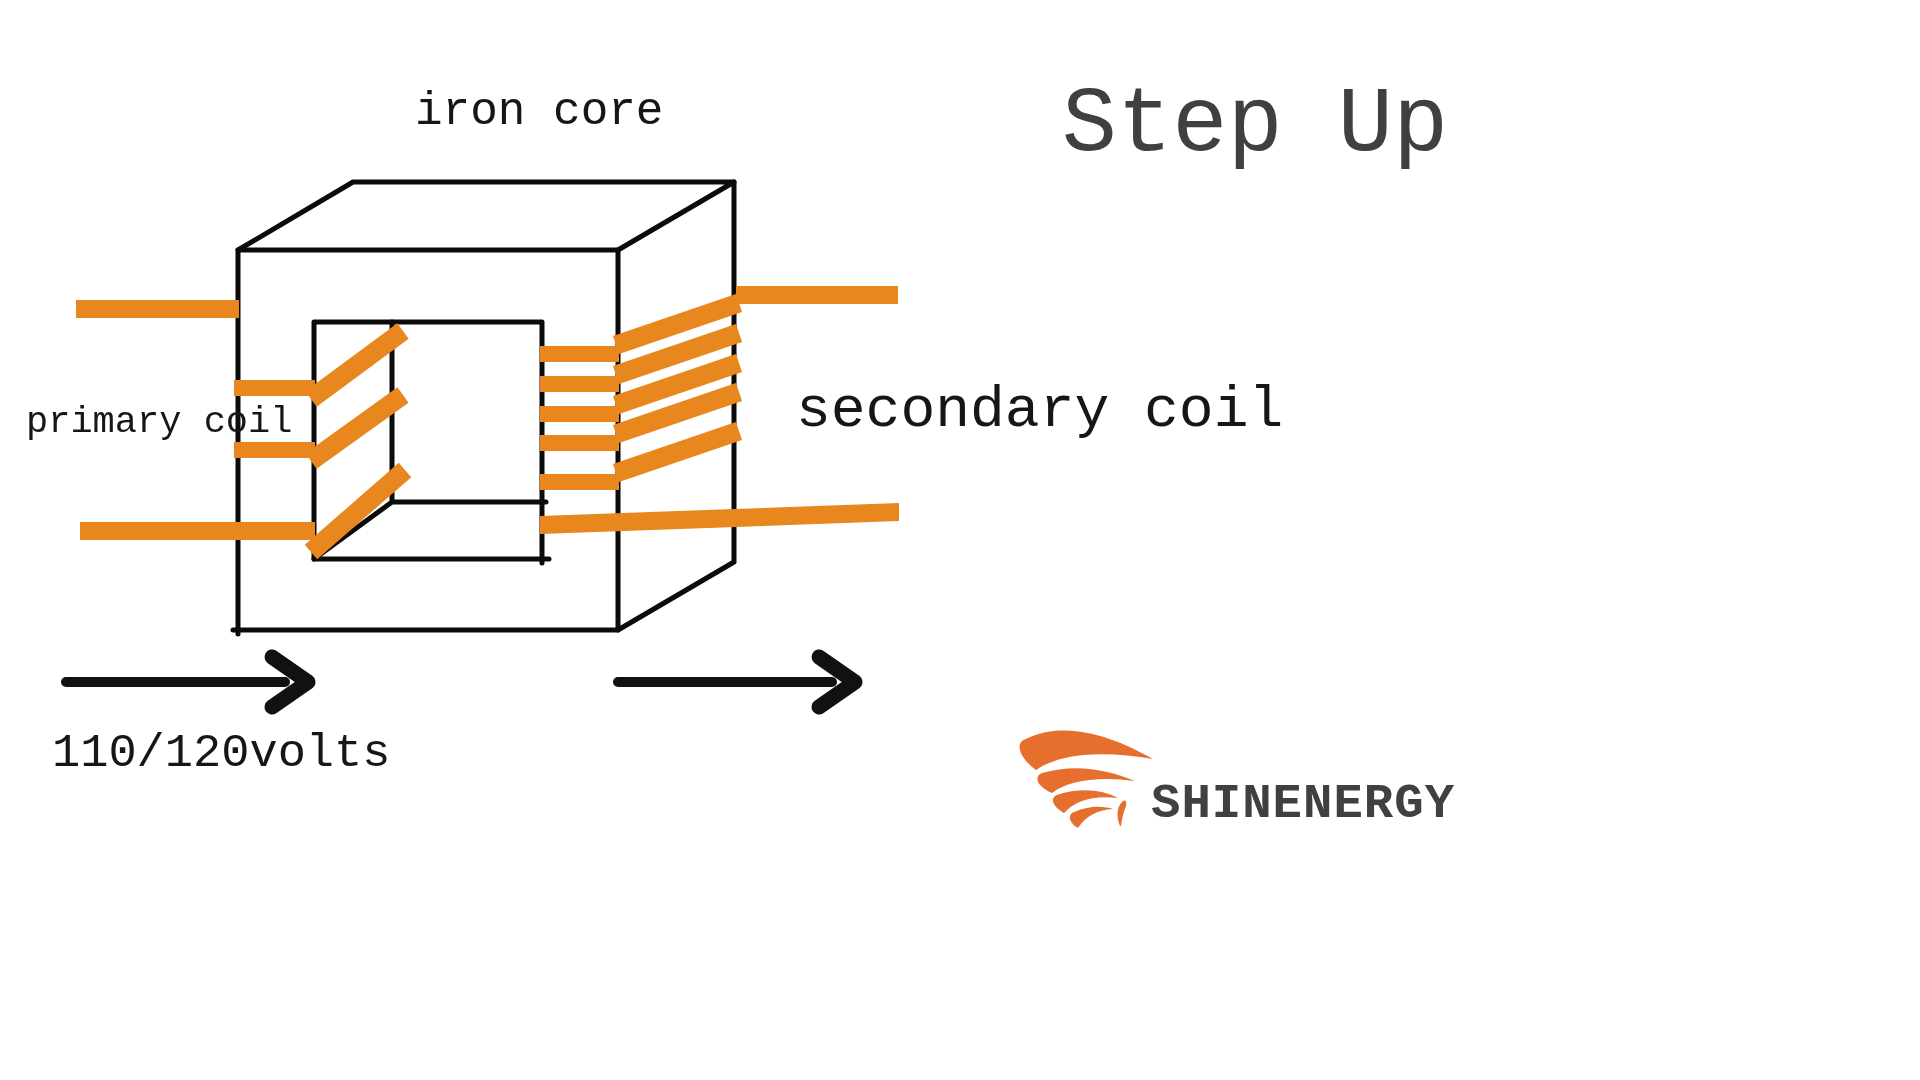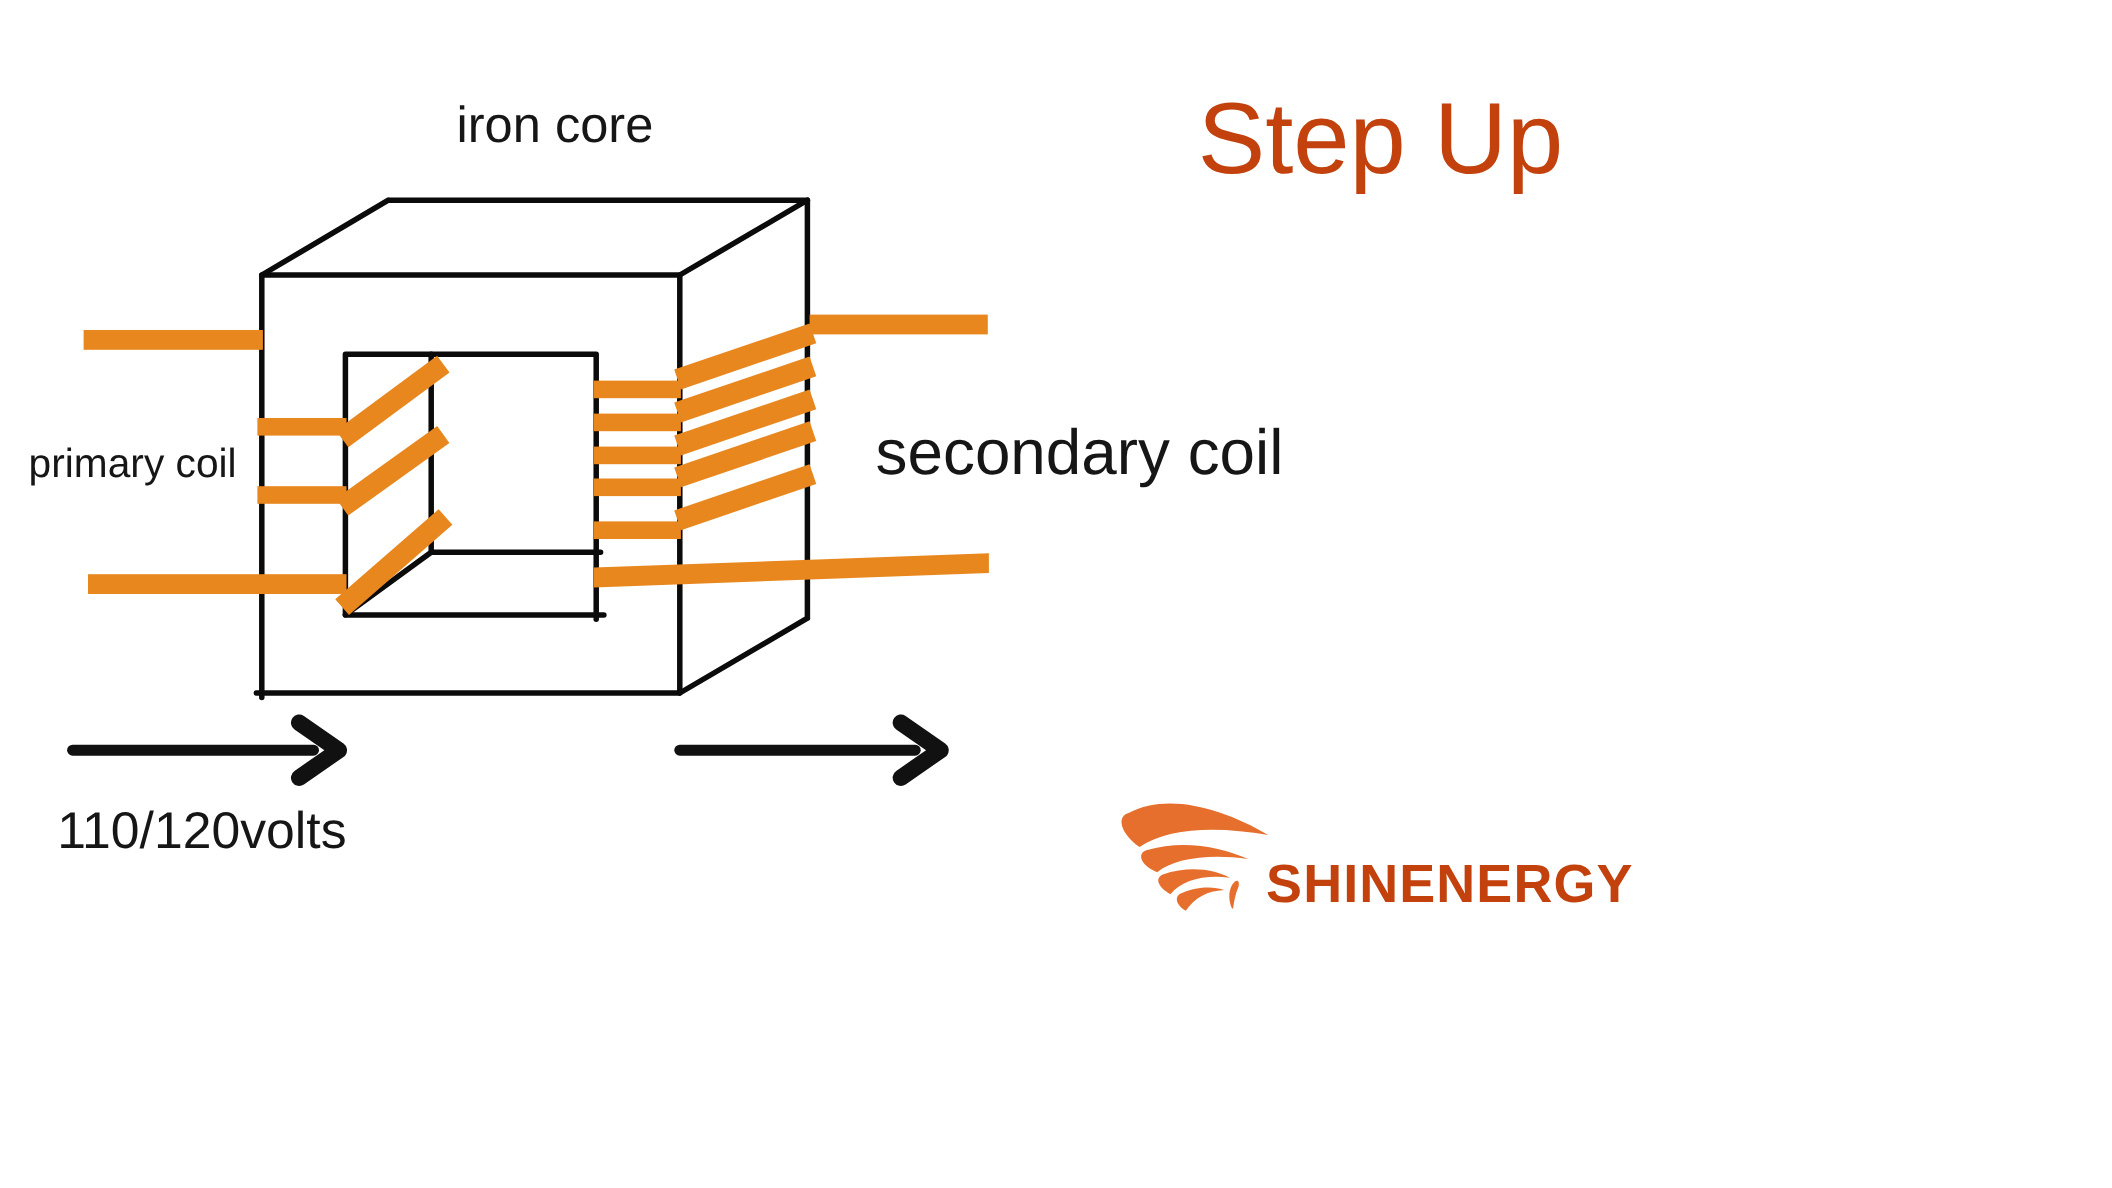--- a/index.html
+++ b/index.html
@@ -1,39 +1,39 @@
 <!DOCTYPE html>
 <html><head>
 <meta charset="utf-8">
 <style>
   html,body{margin:0;padding:0;background:#ffffff;}
   .stage{
     position:relative;
     width:1884px;height:1080px;
     background:#ffffff;
     overflow:hidden;
-    font-family:Liberation Sans, sans-serif;
+    font-family:Liberation Mono, monospace;
     color:#161616;
   }
   .stage svg{position:absolute;left:0;top:0;}
   .lbl{position:absolute;white-space:nowrap;}
   .lbl-iron{left:415px;top:86px;font-size:46px;}
   .lbl-primary{left:26px;top:401px;font-size:37px;}
   .lbl-secondary{left:796px;top:378px;font-size:58px;}
   .lbl-voltin{left:52px;top:727px;font-size:47px;}
   .lbl-voltout{left:614px;top:728px;font-size:47px;}
   .title{
     position:absolute;left:1000px;top:76px;width:510px;
     text-align:center;font-size:92px;line-height:100px;
-    color:#c2410c;letter-spacing:0px;
+    color:#404040;letter-spacing:0px;
   }
   .logo{
     position:absolute;left:1151px;top:776px;
     font-size:49px;font-weight:bold;letter-spacing:1px;
-    color:#c2410c;
+    color:#404040;
   }
 </style>
 </head>
 <body>
 
 <div class="stage">
 
   <svg width="1920" height="1080" viewBox="0 0 1920 1080">
 
     <g fill="none" stroke-width="5" stroke-linecap="round" stroke-linejoin="round" stroke="#0b0b0b">

